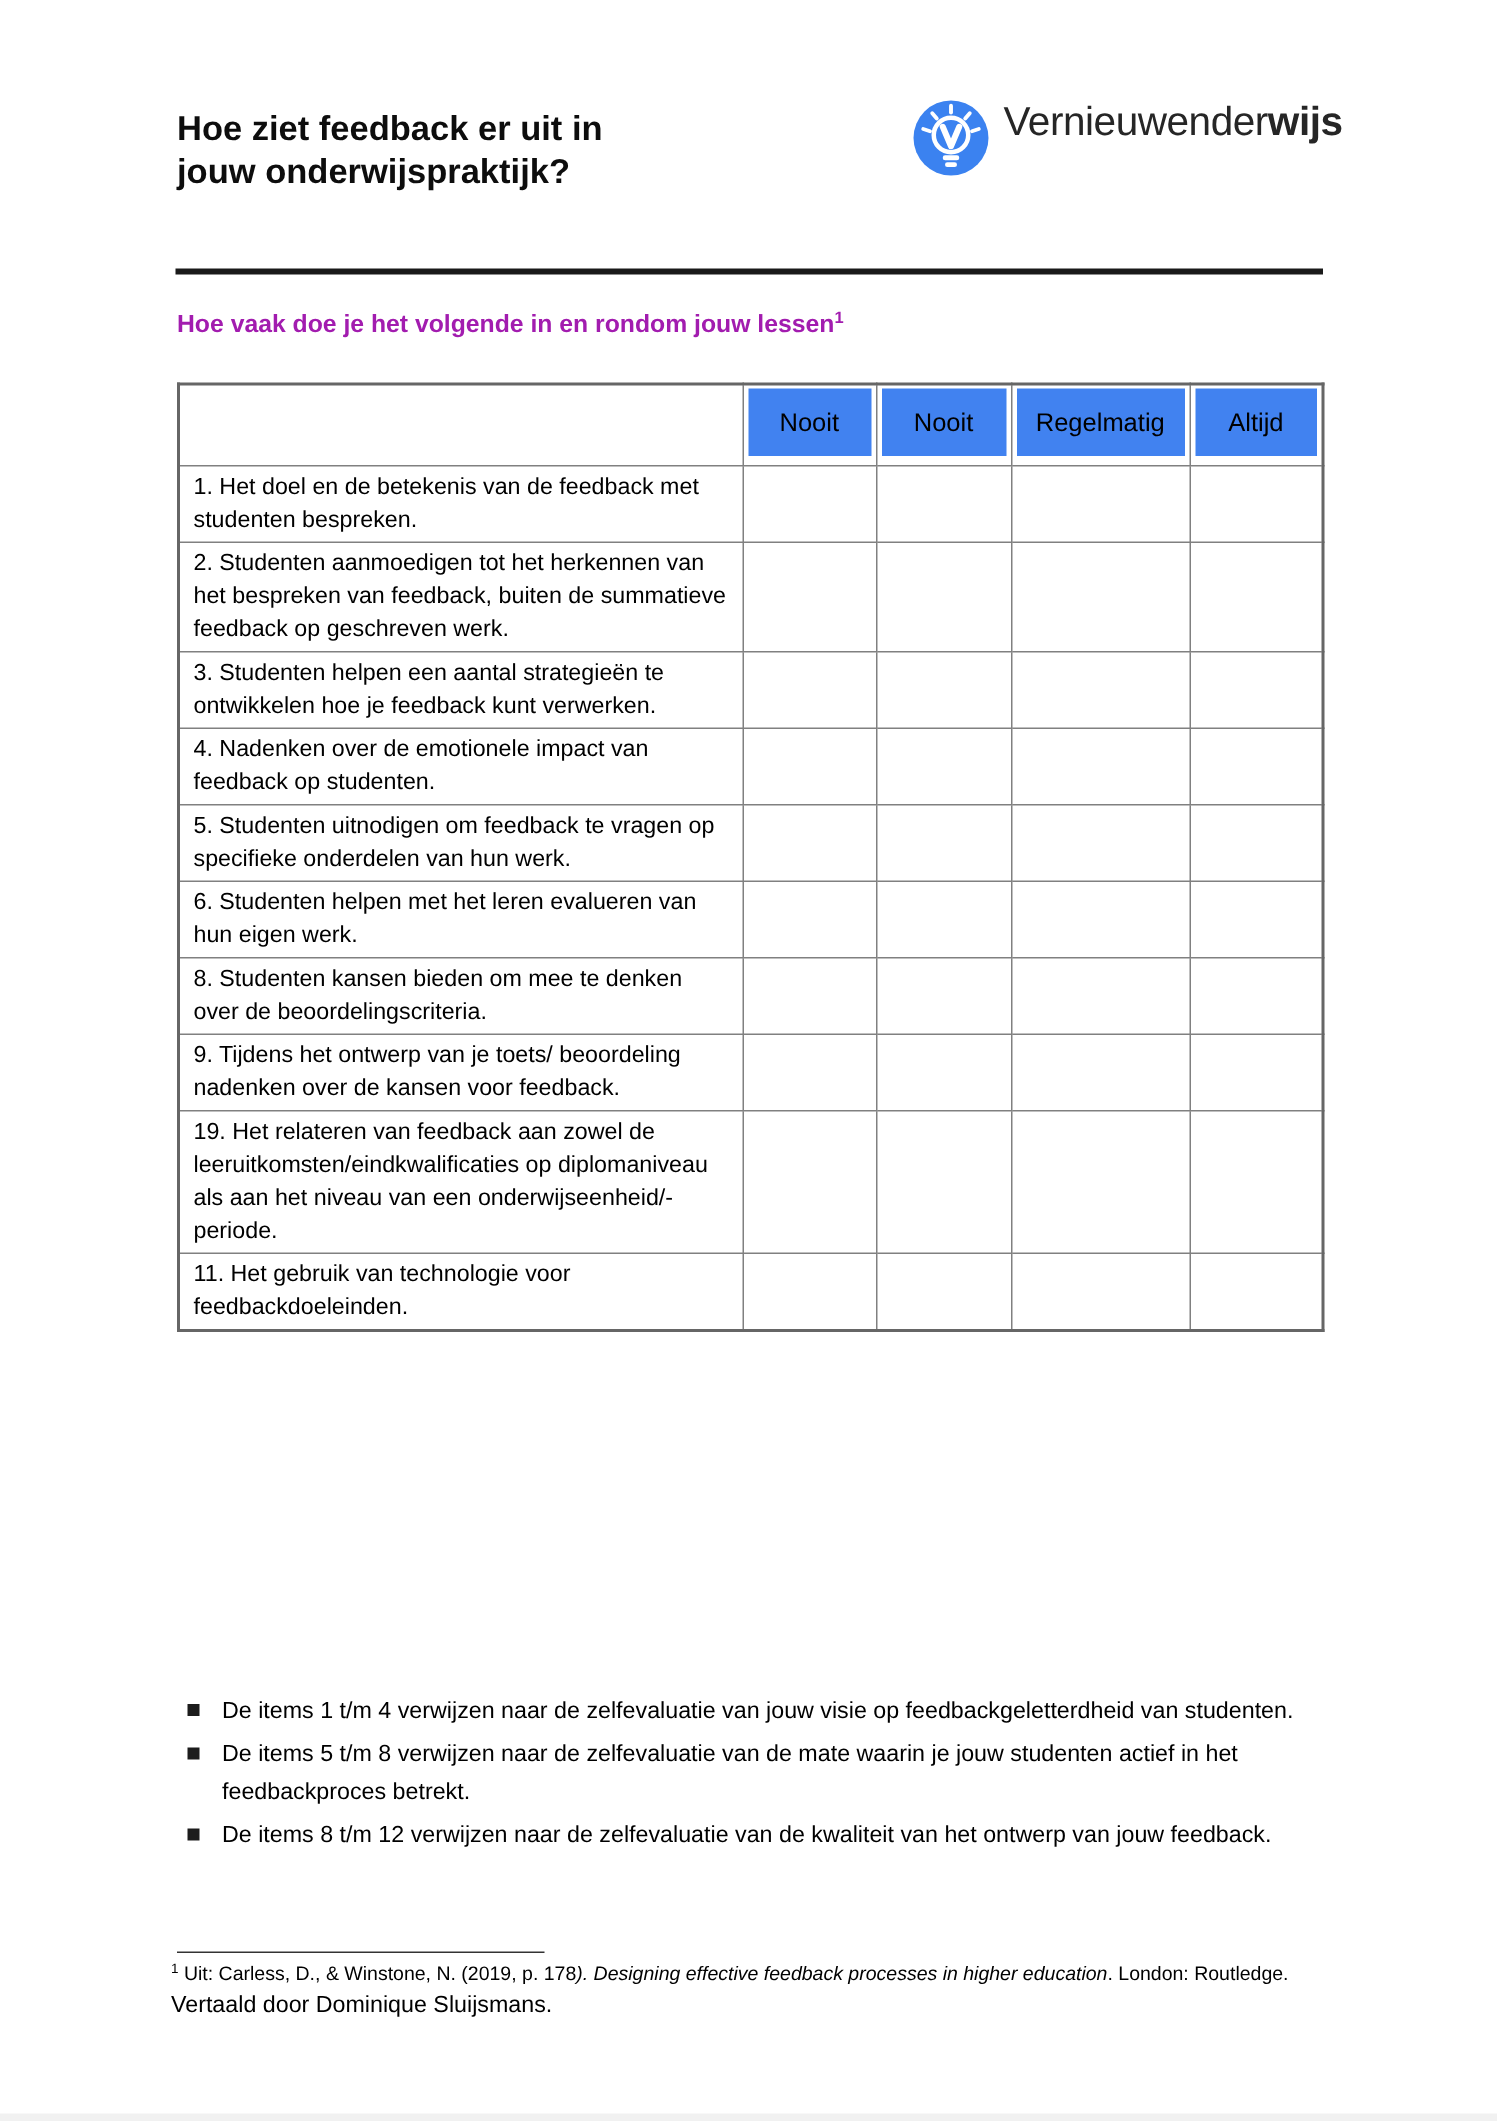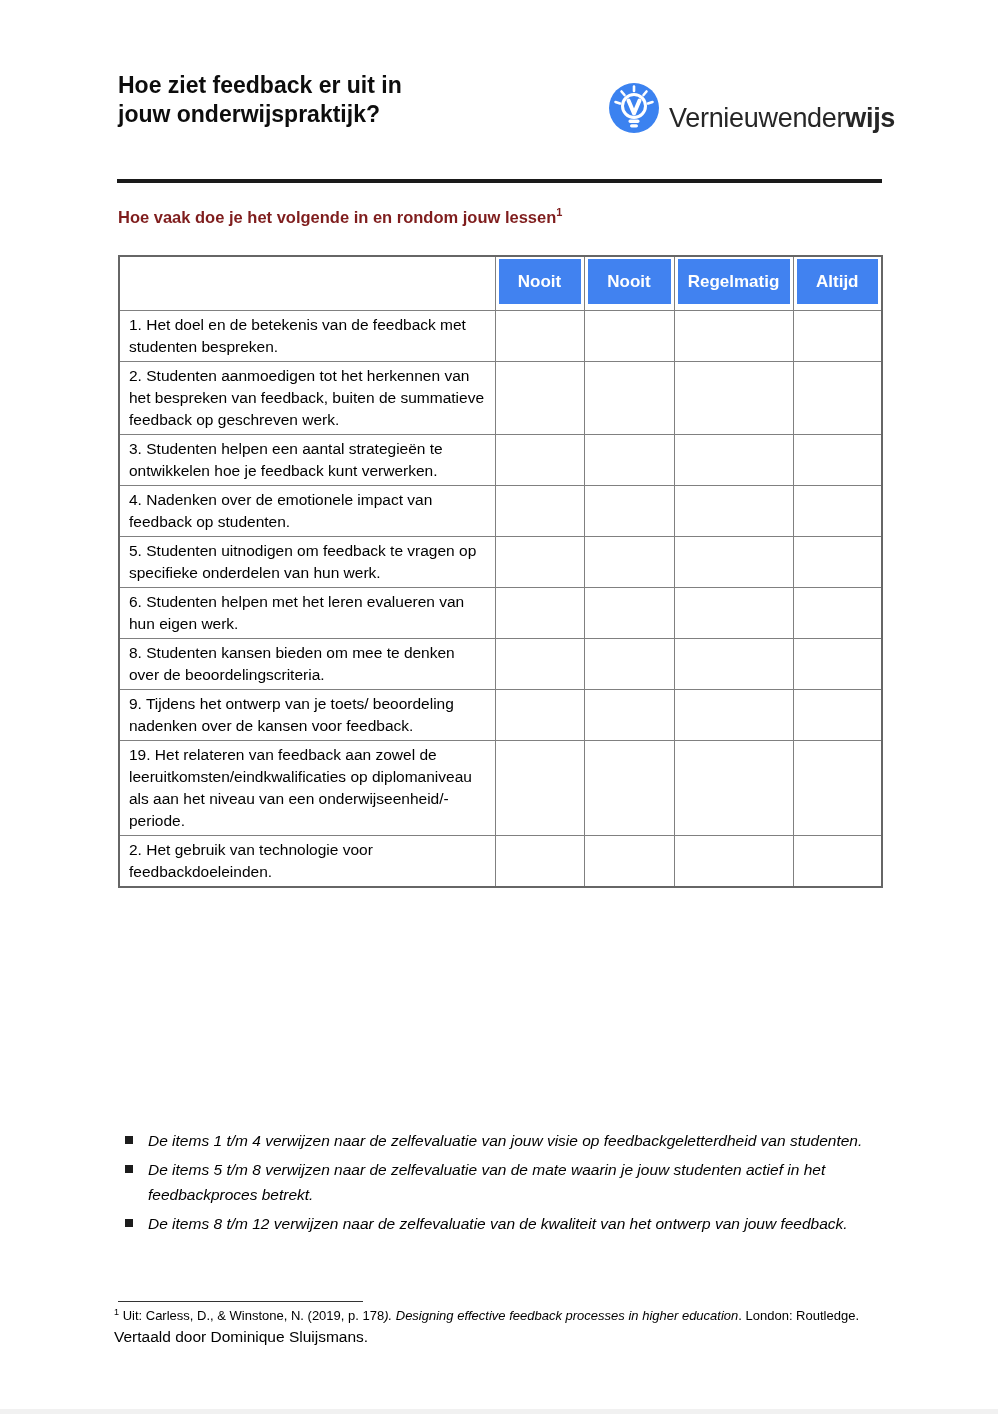--- a/index.html
+++ b/index.html
@@ -20,23 +20,23 @@
     left: 118px;
     top: 71px;
     font-size: 23px;
     font-weight: bold;
     line-height: 29px;
     color: #0d0d0d;
   }
   .brand {
     position: absolute;
     left: 608px;
-    top: 82px;
+    top: 66px;
     display: flex;
-    align-items: flex-end;
+    align-items: flex-start;
     gap: 9px;
   }
   .brand-text {
     font-size: 27px;
     color: #262626;
     letter-spacing: -0.3px;
     white-space: nowrap;
   }
   .brand-text b { font-weight: bold; }
   .title-divider {
@@ -47,21 +47,21 @@
     height: 4px;
     background: #1a1a1a;
   }
   
   .section-heading {
     position: absolute;
     left: 118px;
     top: 206px;
     font-size: 16.5px;
     font-weight: bold;
-    color: #7f1d1d;
+    color: #a21caf;
   }
   .section-heading sup { font-size: 11px; }
   
   .freq-table {
     position: absolute;
     left: 118px;
     top: 255px;
     width: 763px;
     border-collapse: collapse;
     table-layout: fixed;
@@ -71,39 +71,38 @@
   .freq-table thead th {
     height: 53px;
     background: #fff;
     padding: 2px 3px 6px 3px;
     vertical-align: top;
   }
   .hdr-fill {
     height: 45px;
     line-height: 45px;
     text-align: center;
-    color: #ffffff;
-    font-weight: bold;
+    color: #000000;
+    font-weight: normal;
     font-size: 17px;
   }
   .freq-table td.q-cell {
     font-size: 15.5px;
     line-height: 22px;
     padding: 3px 6px 3px 9px;
     vertical-align: top;
     background: #fff;
   }
   .freq-table td.a-cell { background: #fff; }
   
   .notes {
     position: absolute;
     left: 125px;
     top: 1128px;
     width: 762px;
-    font-style: italic;
   }
   .note-item {
     display: flex;
     align-items: flex-start;
     margin-bottom: 4px;
   }
   .bullet-sq {
     flex: 0 0 auto;
     width: 8px;
     height: 8px;
@@ -266,21 +265,21 @@
           <td class="a-cell"></td>
         </tr>
         <tr>
           <td class="q-cell">19. Het relateren van feedback aan zowel de leeruitkomsten/eindkwalificaties op diplomaniveau als aan het niveau van een onderwijseenheid/-periode.</td>
           <td class="a-cell"></td>
           <td class="a-cell"></td>
           <td class="a-cell"></td>
           <td class="a-cell"></td>
         </tr>
         <tr>
-          <td class="q-cell">2. Het gebruik van technologie voor feedbackdoeleinden.</td>
+          <td class="q-cell">11. Het gebruik van technologie voor feedbackdoeleinden.</td>
           <td class="a-cell"></td>
           <td class="a-cell"></td>
           <td class="a-cell"></td>
           <td class="a-cell"></td>
         </tr>
       </tbody>
   </table>
 
   <div class="notes">
       <div class="note-item">

